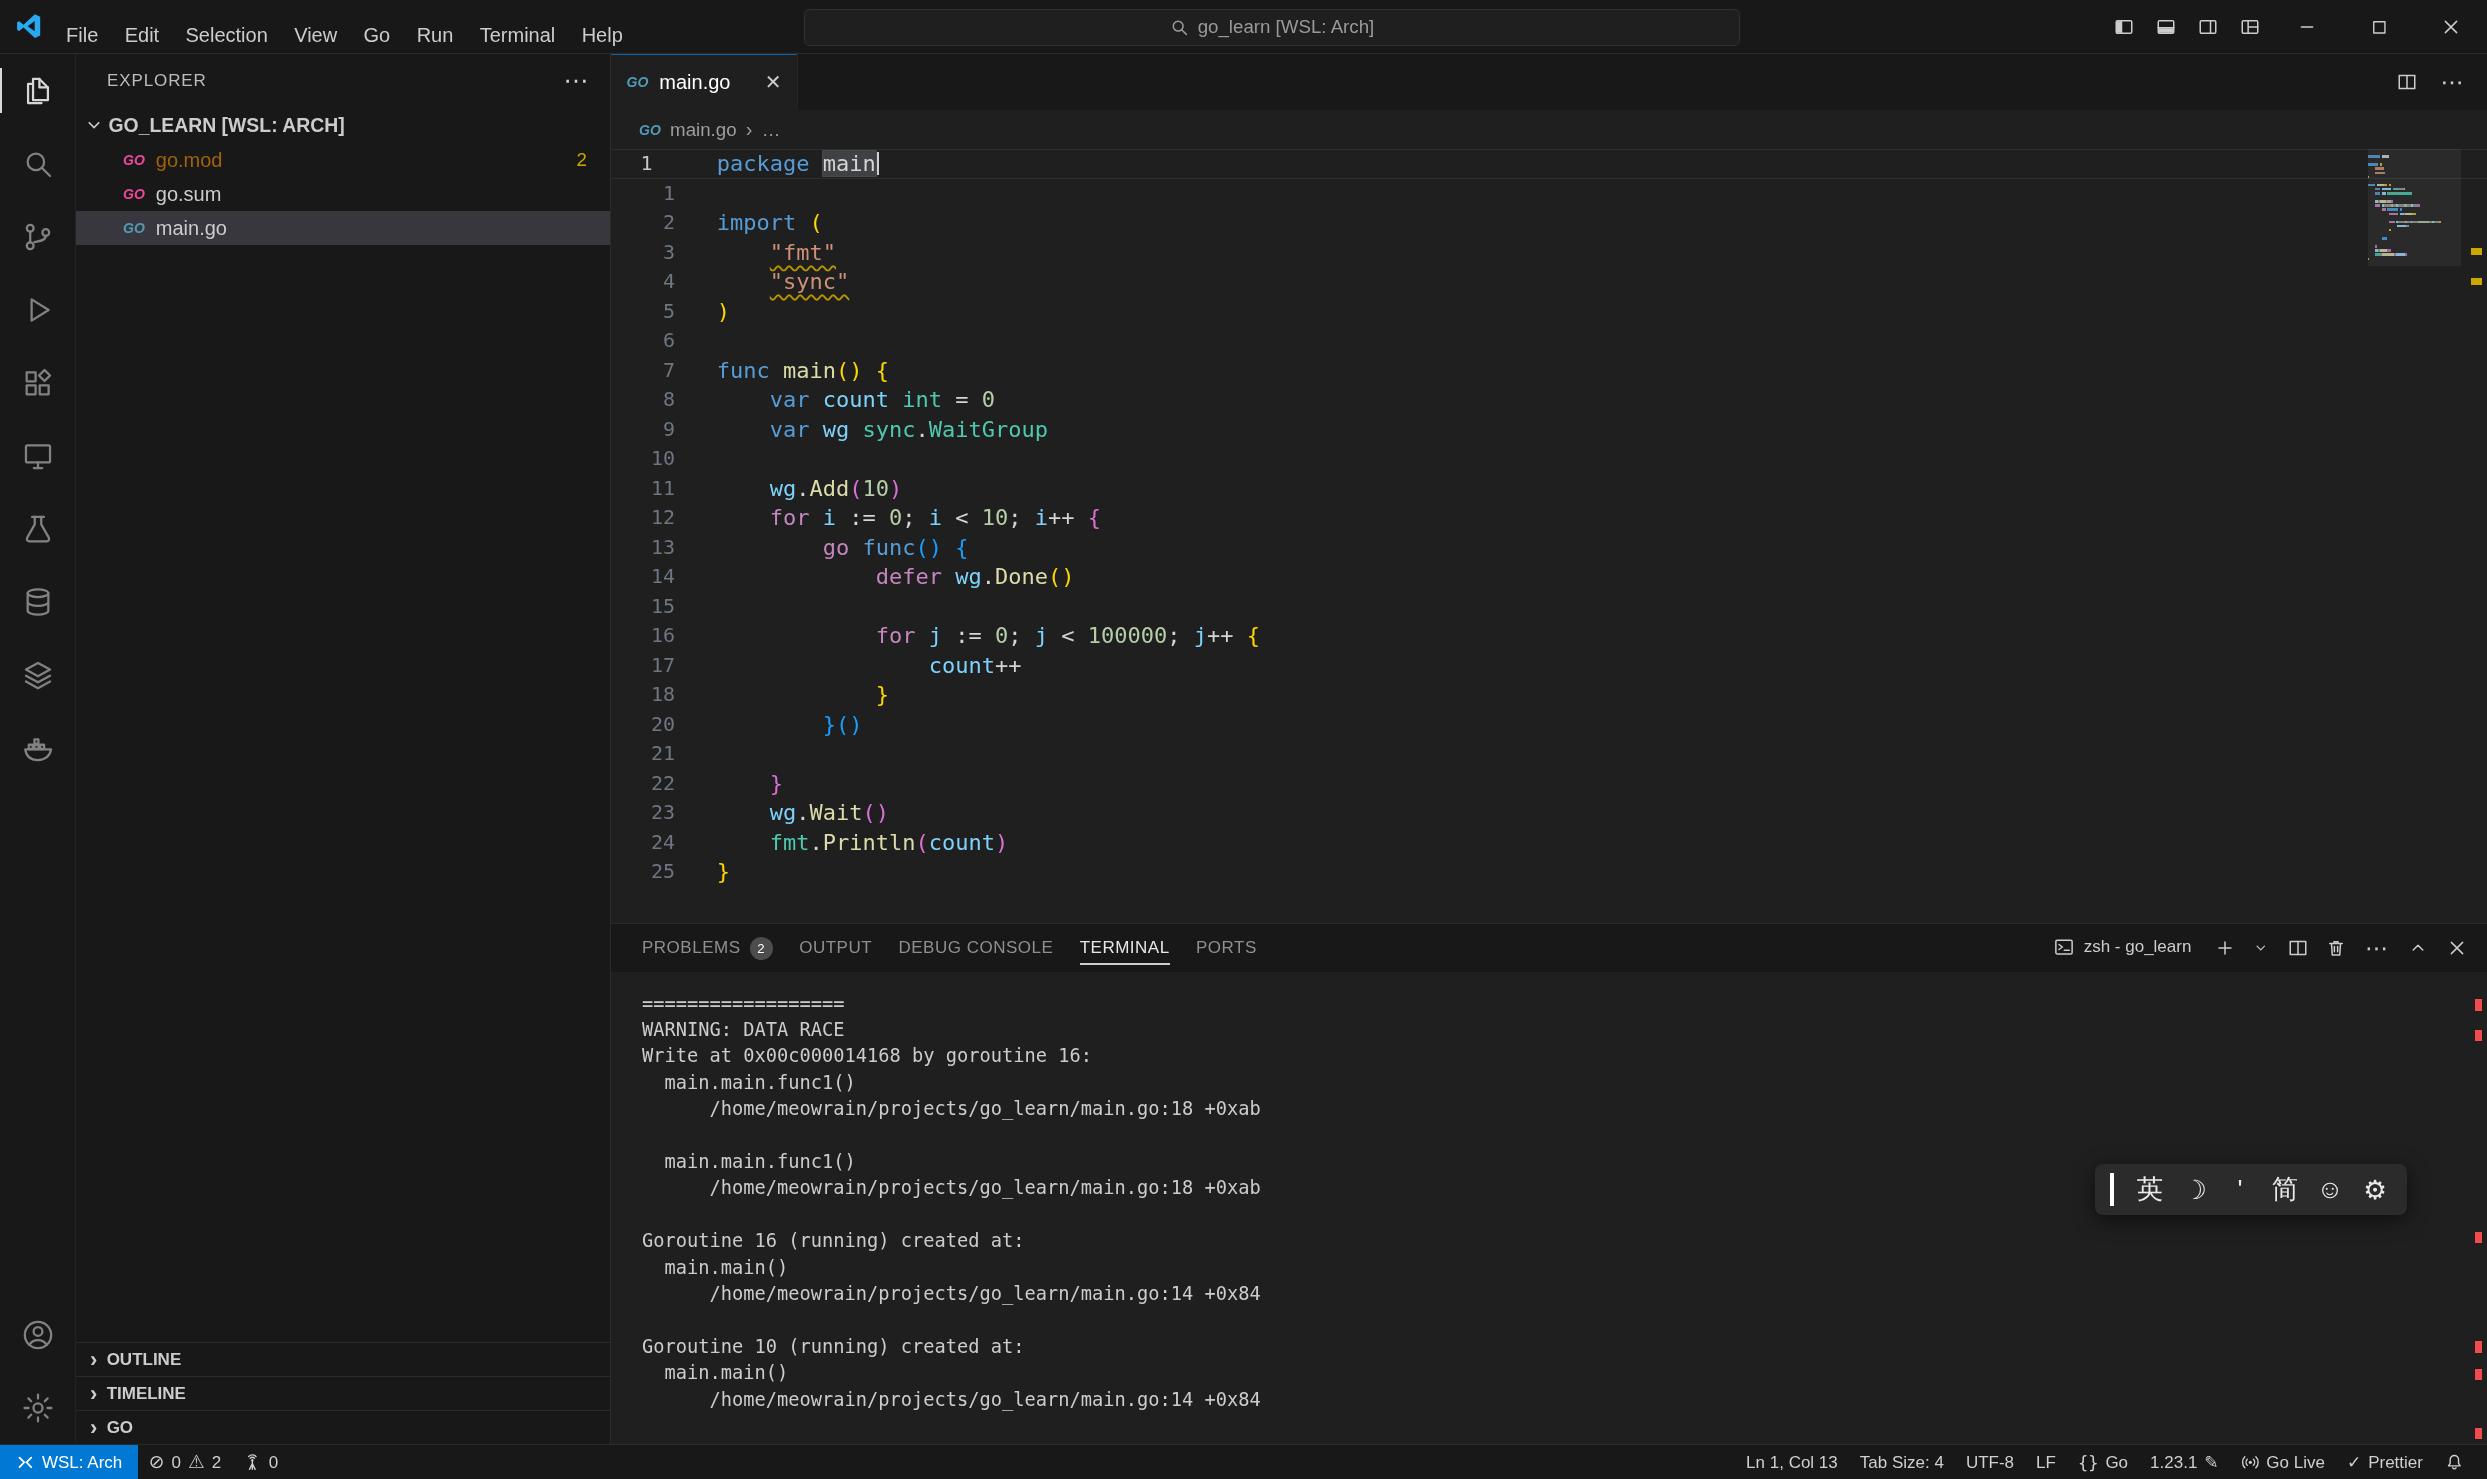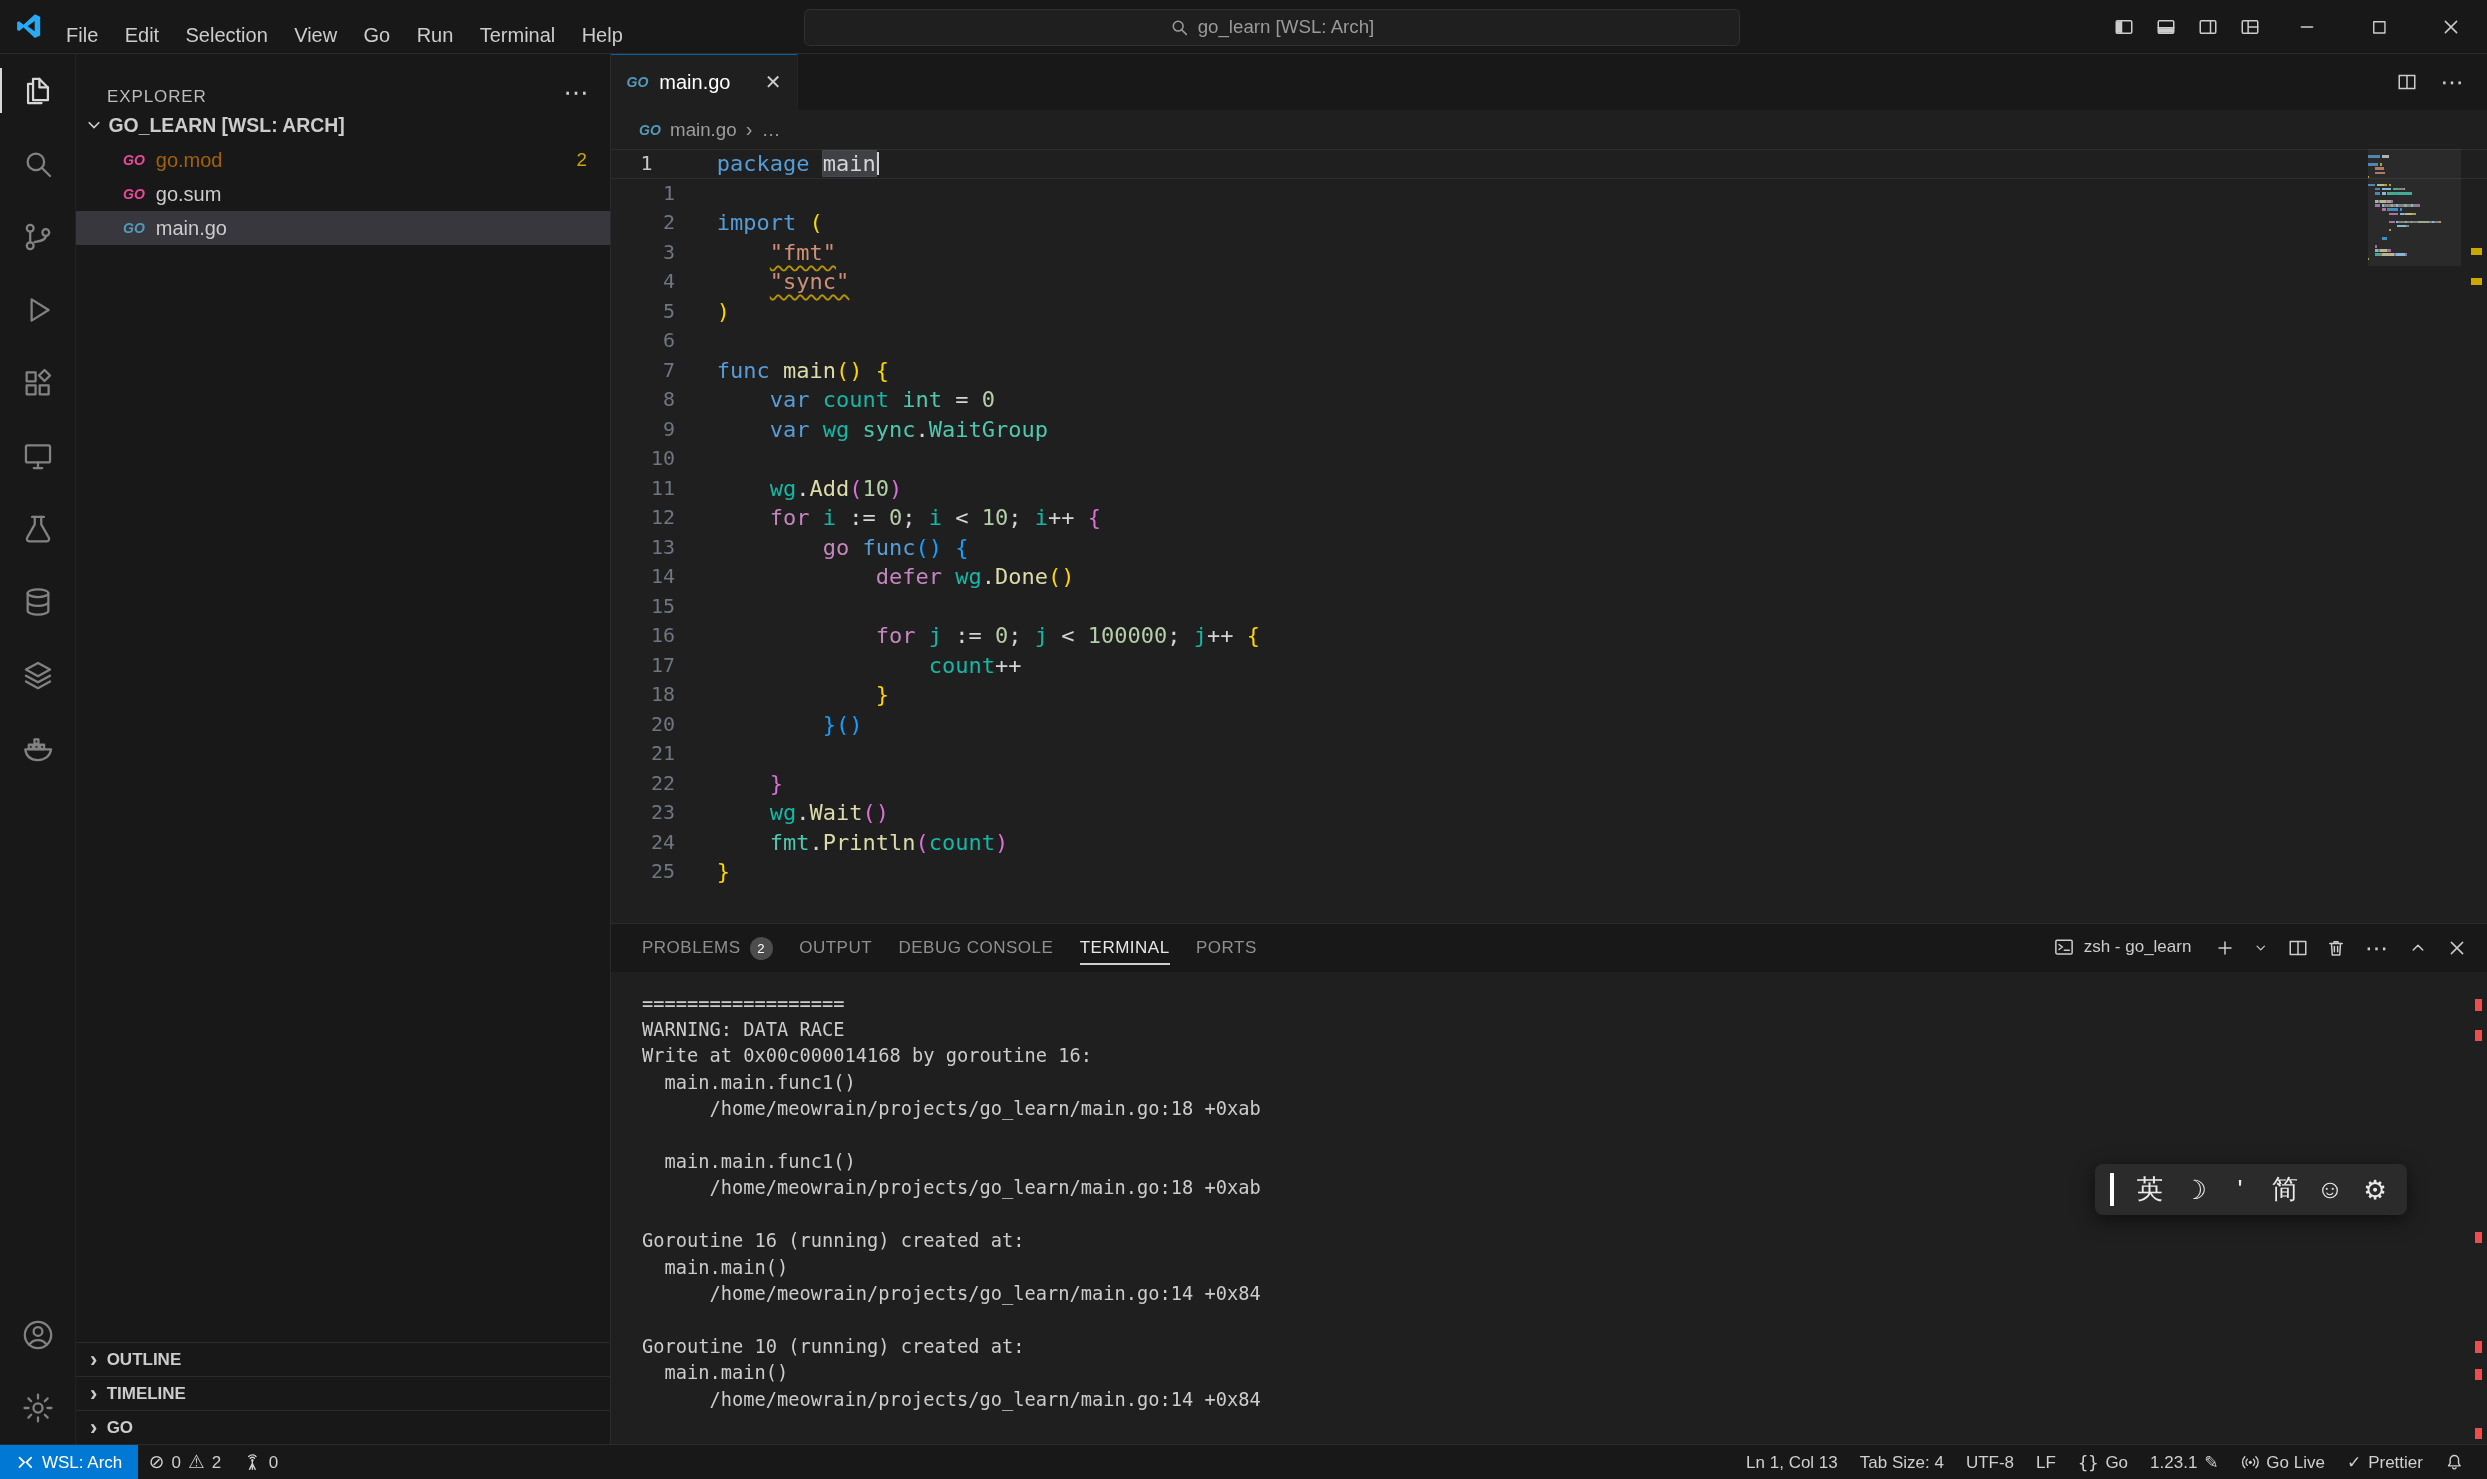--- a/index.html
+++ b/index.html
@@ -26,21 +26,21 @@
   .workbench{display:flex;height:1390px}
 
   .activitybar{width:75px;background:#181818;display:flex;flex-direction:column;align-items:center}
   .ab-spacer{flex:1}
   .ab-item{width:75px;height:73px;display:flex;align-items:center;justify-content:center;color:#828282;position:relative}
   .ab-item.active{color:#d7d7d7}
   .ab-item.active::before{content:'';position:absolute;left:0;top:14px;bottom:14px;width:1.6px;background:#d7d7d7}
 
   .sidebar{width:536px;background:#181818;border-left:0.8px solid #222;border-right:0.8px solid #2b2b2b;
            display:flex;flex-direction:column}
-  .sb-header{height:53px;display:flex;align-items:flex-end;padding:0 20px 0 31px;color:#bcbcbc;
+  .sb-header{height:53px;display:flex;align-items:center;padding:0 20px 0 31px;color:#bcbcbc;
              font-size:17px;letter-spacing:0.9px}
   .sb-more{margin-left:auto;font-size:25px;color:#cccccc;letter-spacing:1.6px}
   .root-row{height:36px;display:flex;align-items:center;gap:4.7px;padding-left:7.8px;
             font-weight:700;font-size:19.4px;color:#cccccc}
   .file-row{height:34px;display:flex;align-items:center;gap:11px;padding-left:47px;font-size:20px;color:#cccccc}
   .file-row.selected{background:#37373d}
   .go-badge{font-style:italic;font-weight:700;font-size:14px;letter-spacing:0}
   .fbadge{margin-left:auto;margin-right:23px;color:#cca700;font-size:18.7px}
   .sb-sections{margin-top:auto}
   .section-row{height:34px;border-top:0.8px solid #2b2b2b;display:flex;align-items:center;gap:9.3px;
@@ -61,21 +61,21 @@
   .bc-sep{font-size:20px;color:#9d9d9d}
   .code-area{position:absolute;top:95px;left:0;right:0;bottom:0;overflow:hidden}
   .cl{display:flex;height:29.5px}
   .cl.cur{box-shadow:inset 0 0.8px 0 #353535, inset 0 -0.8px 0 #353535}
   .gut{width:98px;padding-right:34px;text-align:right;color:#6e7681;
        font:20px/29.5px "DejaVu Sans Mono",monospace;flex:none}
   .cl.cur .gut{text-align:left;padding-left:29.5px;padding-right:0;color:#c6c6c6}
   .ct{flex:1;white-space:pre;font:22px/29.5px "DejaVu Sans Mono",monospace;color:#d4d4d4;padding-left:7.8px}
   .tk-kw{color:#569cd6}.tk-ctrl{color:#c586c0}
   .tk-strw{color:#ce9178;text-decoration:underline wavy #b89500;text-decoration-thickness:1.6px;text-underline-offset:5.4px}
-  .tk-num{color:#b5cea8}.tk-fn{color:#dcdcaa}.tk-v{color:#14b8a6}.tk-ty{color:#4ec9b0}
+  .tk-num{color:#b5cea8}.tk-fn{color:#dcdcaa}.tk-v{color:#7dd3fc}.tk-ty{color:#4ec9b0}
   .tk-pu{color:#d4d4d4}.tk-b1{color:#ffd700}.tk-b2{color:#da70d6}.tk-b3{color:#179fff}
   .tk-whl{color:#d4d4d4;background:#3f4145;box-shadow:0 0 0 0.8px #50545a}
   .caret{display:inline-block;width:2.3px;height:23px;background:#d0d0d0;vertical-align:-3.9px;margin-left:0.8px}
   .minimap{position:absolute;top:6.2px;right:26.4px;width:93px;font-size:0}
   .mm-row{height:2.5px;margin-bottom:1.6px;white-space:nowrap}
   .mm-s{display:inline-block;height:2.5px;opacity:.8}
   .mm-slider{position:absolute;top:0;right:26.4px;width:93px;height:117px;background:rgba(255,255,255,.05)}
   .ruler-warn{position:absolute;right:4.7px;width:11px;height:7px;background:#cca700}
 
   

